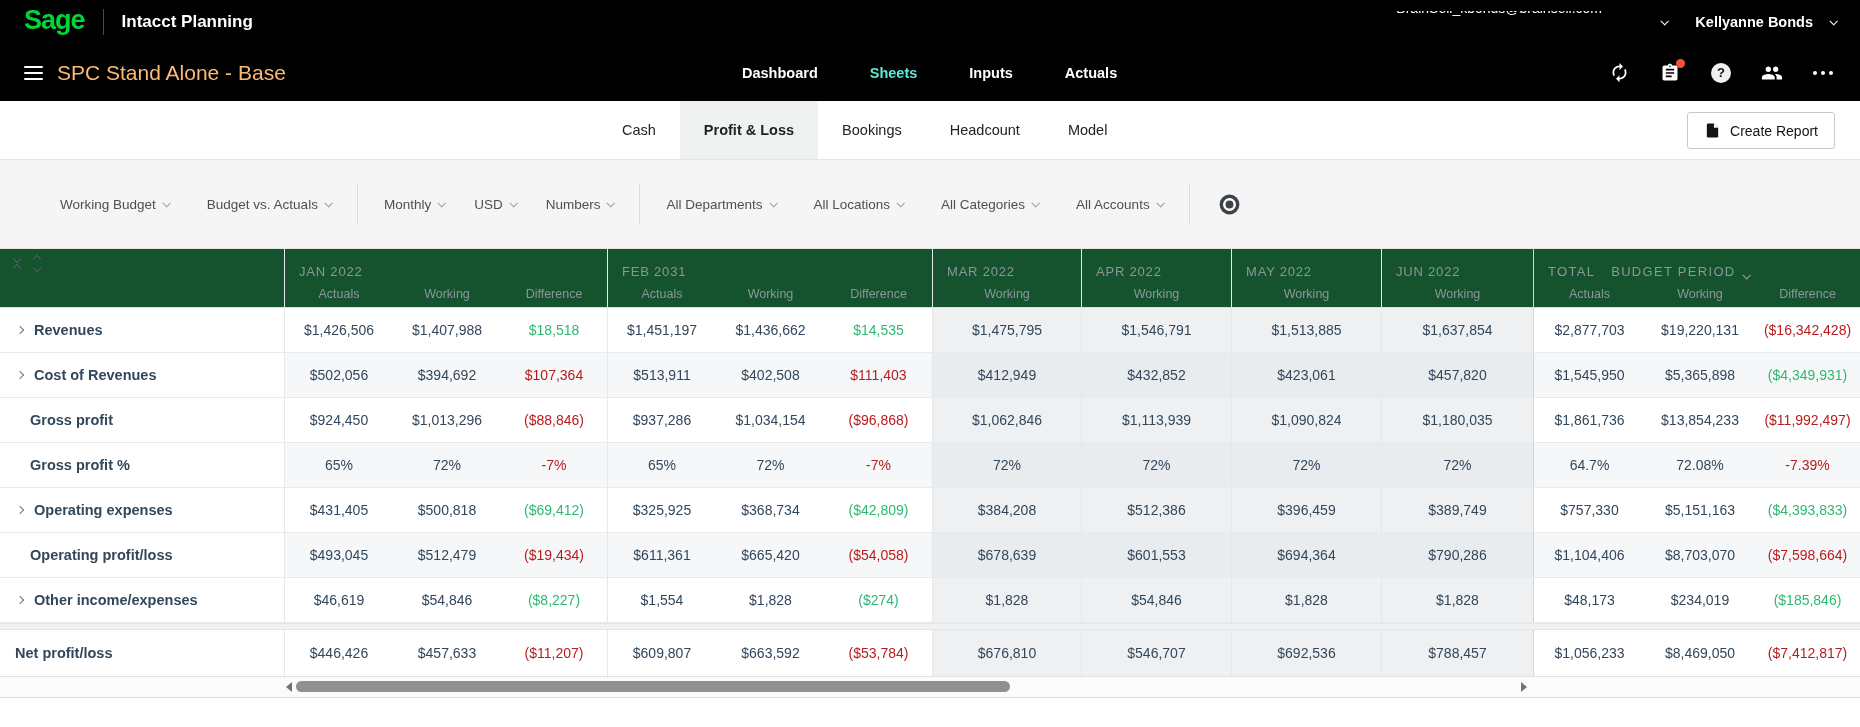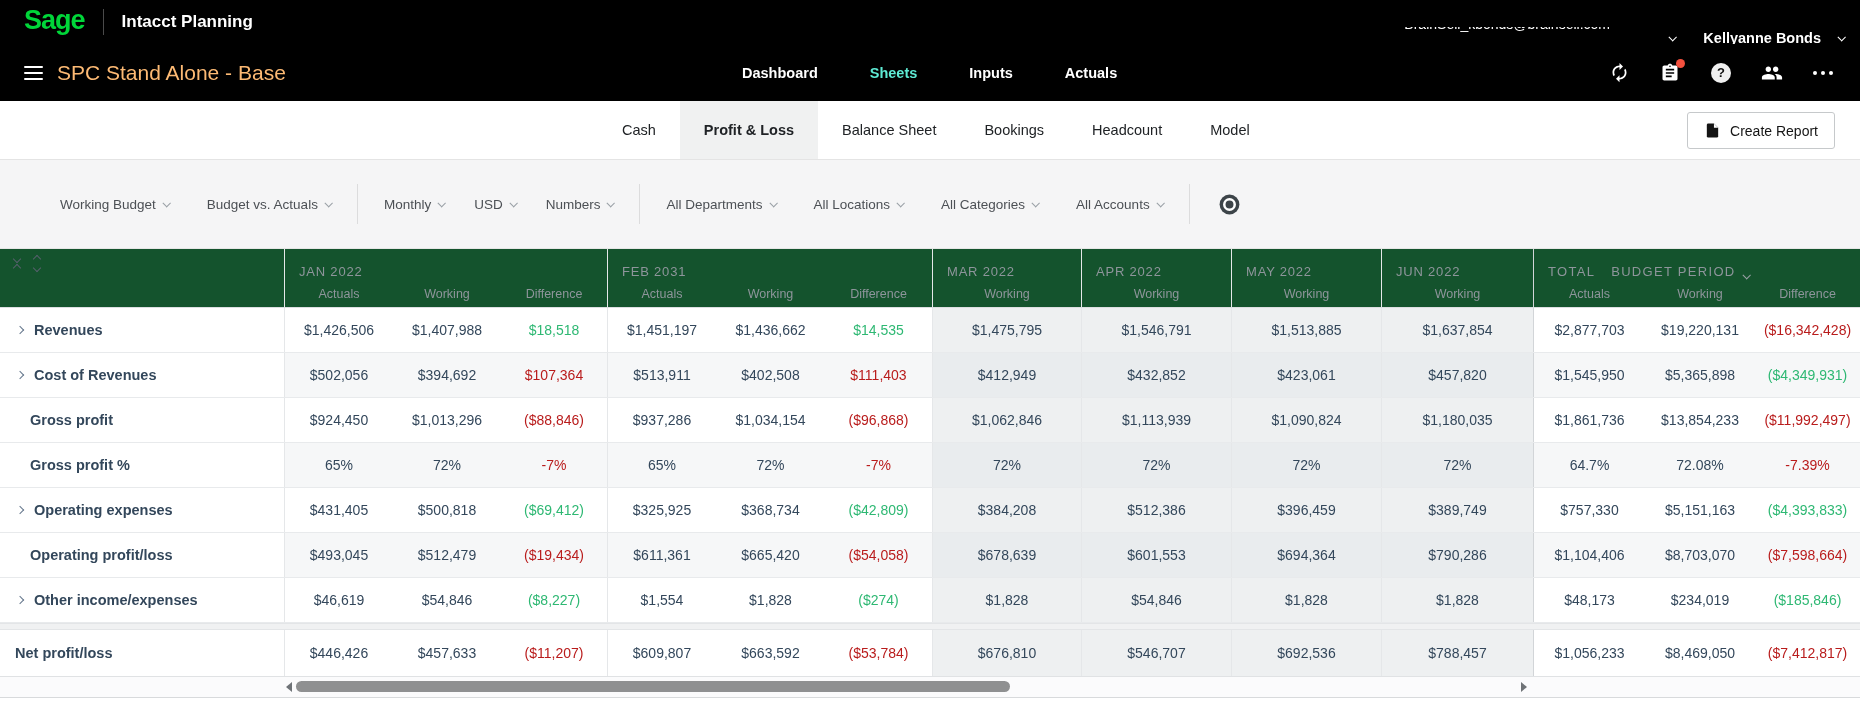--- a/index.html
+++ b/index.html
@@ -4,21 +4,21 @@
 <style>
   * { box-sizing: border-box; margin: 0; padding: 0; }
   html,body { width:1860px; height:727px; background:#fff; overflow:hidden;
     font-family:"Liberation Sans", sans-serif; -webkit-font-smoothing:antialiased; }
 
   
   .topbar { height:44px; background:#000; display:flex; align-items:center; padding:0 24px; position:relative; }
   .brand { color:#00d639; font-size:27px; font-weight:700; letter-spacing:-1px; line-height:1; padding-bottom:4px; }
   .brand-sep { width:1px; height:26px; background:#4a4a4a; margin:0 18px; }
   .app-title { color:#fff; font-size:17px; font-weight:700; }
-  .topbar-right { position:absolute; right:16px; top:0; height:44px; display:flex; align-items:center; gap:10px;margin-top:16px; }
+  .topbar-right { position:absolute; right:24px; top:0; height:44px; display:flex; align-items:center; gap:10px; }
   .email-clip { height:22px; overflow:hidden; position:relative; width:248px; }
   .email-clip span { position:absolute; left:0; top:-11px; color:#fff; font-size:14px; white-space:nowrap; }
   .user-name { color:#fff; font-size:14.5px; font-weight:600; margin-left:18px; }
   .chev { display:inline-block; width:6px; height:6px; border-right:1.6px solid #9aa0a6; border-bottom:1.6px solid #9aa0a6; transform:rotate(45deg) translateY(-1px); margin-left:7px; }
   .chev.w { border-color:#fff; }
 
   .navbar { height:57px; background:#000; position:relative; display:flex; align-items:center; padding:0 24px; }
   .hamburger { width:19px; display:flex; flex-direction:column; gap:4px; margin-right:14px; cursor:pointer; }
   .hamburger i { display:block; height:2px; background:#fff; border-radius:1px; }
   .board-title { color:#fdba74; font-size:21px; font-weight:400; }
@@ -141,21 +141,20 @@
           <i></i>
         </div>
       </div>
   </div>
 </div>
 
 <div class="tabsrow">
   <div class="tabs">
     <div class="tab">Cash</div>
     <div class="tab active">Profit &amp; Loss</div>
-    <div class="tab">Balance Sheet</div>
     <div class="tab">Bookings</div>
     <div class="tab">Headcount</div>
     <div class="tab">Model</div>
   </div>
   <div class="create-report">
     <span style="display:flex;">
       <svg width="17" height="17" viewBox="0 0 24 24">
           <path fill="#141414" d="M6 2a2 2 0 0 0-2 2v16a2 2 0 0 0 2 2h12a2 2 0 0 0 2-2V8l-6-6H6z"></path>
           <polygon points="14,2 20,8 14,8" fill="#fff"></polygon>
         </svg>

